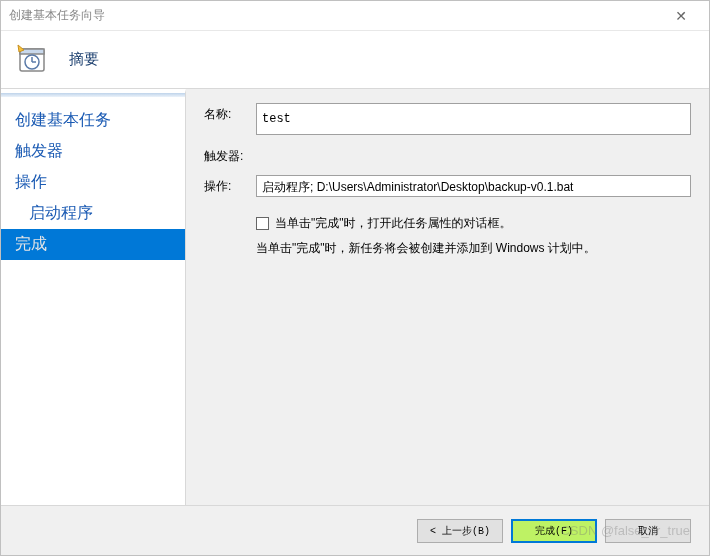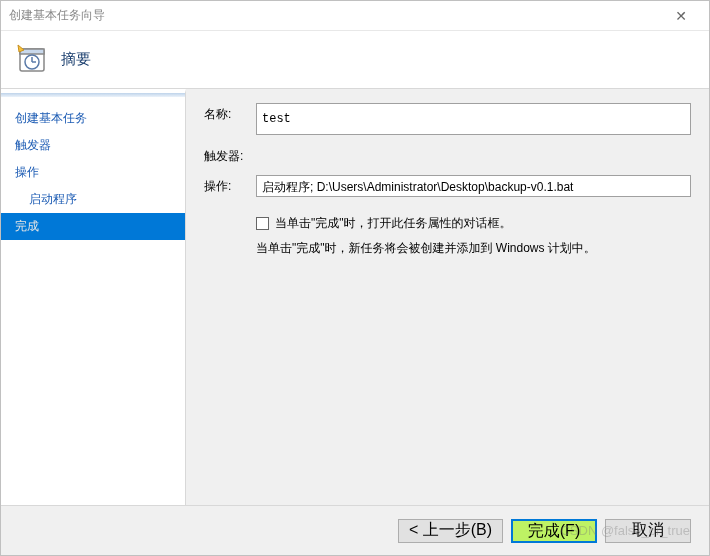--- a/index.html
+++ b/index.html
@@ -23,20 +23,21 @@
     }
     .titlebar-title { flex: 1; font-size: 12px; }
     .close-btn { width: 40px; text-align: center; color: #666; font-size: 14px; cursor: pointer; }
     .header {
       height: 58px;
       display: flex;
       align-items: center;
       padding: 0 14px;
       border-bottom: 1px solid #d8d8d8;
       background: #fff;
+      gap: 8px;
     }
     .header-icon { margin-right: 14px; }
     .header-title { font-size: 15px; color: #1a3e6e; font-weight: 400; }
     .body { flex: 1; display: flex; background: #f0f0f0; }
     .sidebar {
       width: 185px;
       background: #fff;
       border-right: 1px solid #d8d8d8;
       padding: 12px 0 0 0;
       border-top: 4px solid transparent;
@@ -46,21 +47,21 @@
       content: "";
       position: absolute;
       left: 0; top: -12px; right: 0; height: 4px;
       background: linear-gradient(#7ea8d6, #d8e6f5);
       opacity: 0.5;
     }
     .sidebar-item {
       padding: 5px 12px 5px 14px;
       color: #1a5ab3;
       cursor: pointer;
-      font-size: 12px;
+      font-size: 16px;
     }
     .sidebar-item.indent { padding-left: 28px; }
     .sidebar-item.selected { background: #0078d7; color: #e5e5e5; }
     .main { flex: 1; padding: 14px 18px 10px 18px; background: #f0f0f0; display: flex; flex-direction: column; }
     .form-row { display: flex; align-items: flex-start; margin-bottom: 10px; }
     .form-label { width: 52px; text-align: left; color: #000; padding-top: 3px; }
     .text-input {
       flex: 1; border: 1px solid #a0a0a0; background: #fff;
       padding: 3px 5px; font-size: 12px; font-family: Liberation Mono, monospace;
       height: 32px;
@@ -70,21 +71,21 @@
       flex: 1; border: 1px solid #a0a0a0; background: #fff;
       padding: 3px 5px; font-size: 12px; height: 22px;
       white-space: nowrap; overflow: hidden;
     }
     .checkbox-row { display: flex; align-items: center; margin: 8px 0 4px 52px; }
     .checkbox { width: 13px; height: 13px; border: 1px solid #666; background: #fff; margin-right: 6px; }
     .hint-row { margin: 4px 0 0 52px; color: #000; }
     .footer { height: 50px; border-top: 1px solid #d8d8d8; display: flex; align-items: center; justify-content: flex-end; padding: 0 18px; gap: 8px; background: #f0f0f0; }
     .btn {
       min-width: 86px; height: 24px; border: 1px solid #adadad;
-      background: #e1e1e1; font-size: 16px; font-family: Liberation Sans, sans-serif;
+      background: #e1e1e1; font-size: 10px; font-family: Liberation Mono, monospace;
       cursor: pointer; padding: 0 10px;
     }
     .btn.primary { border: 2px solid #0078d7; background: #bef264; }
     .watermark { position: absolute; right: 20px; bottom: 18px; color: rgba(120,120,120,0.35); font-size: 13px; pointer-events: none; margin-top: 20px; }
   </style>
 </head>
 <body>
 
 <div class="window">
   <div class="titlebar">

